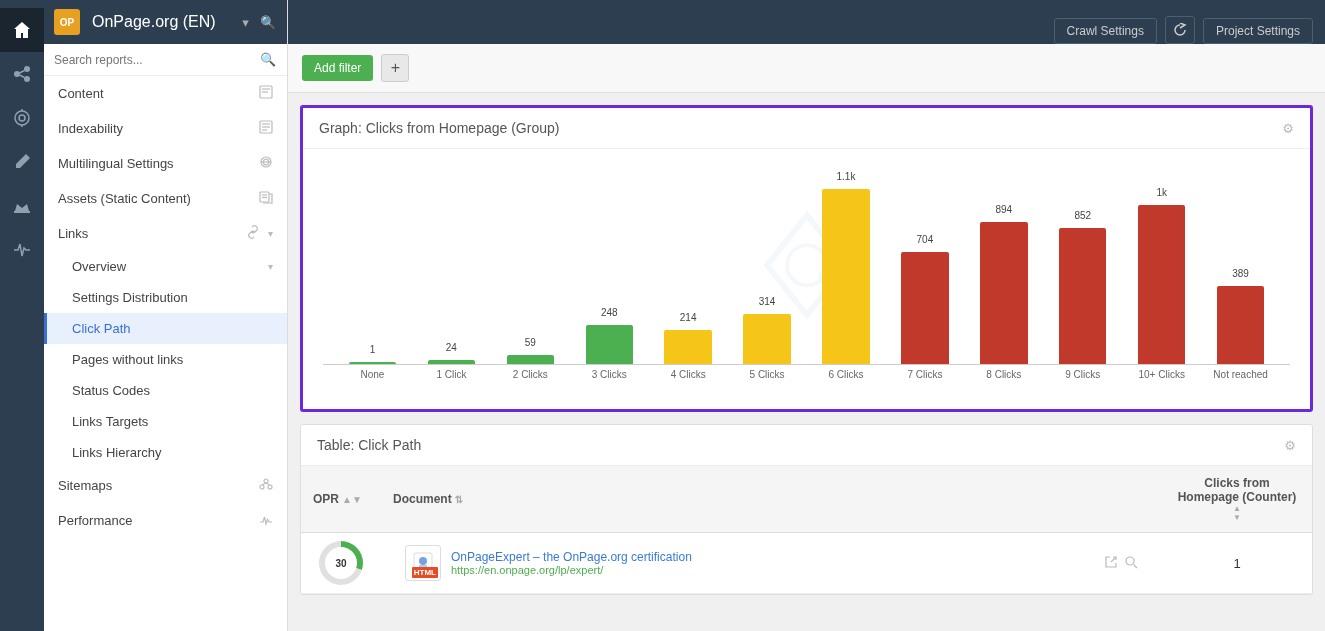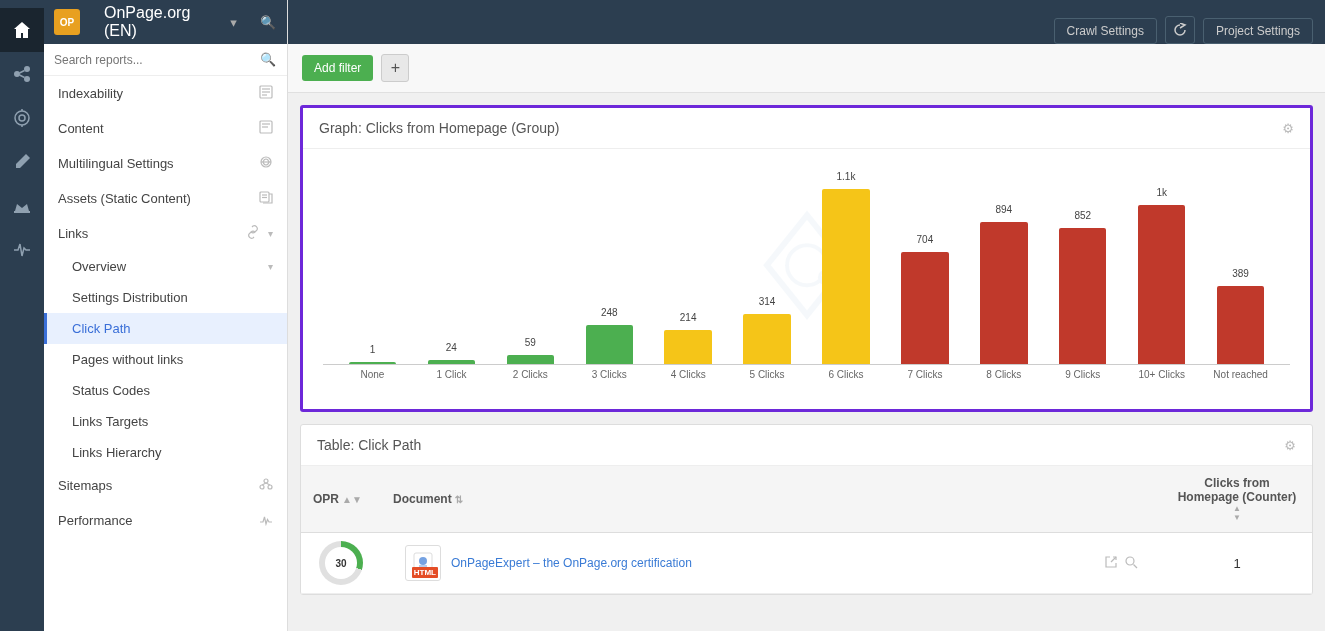--- a/index.html
+++ b/index.html
@@ -38,21 +38,21 @@
       flex-shrink: 0;
       height: 100%;
       overflow-y: auto;
     }
     .sidebar-header {
       background: #2c3e50;
       padding: 0 10px;
       height: 44px;
       display: flex;
       align-items: center;
-      gap: 24px;
+      gap: 12px;
       flex-shrink: 0;
     }
     .sidebar-project-name {
       color: #fff;
       font-size: 16px;
       font-weight: 500;
       flex: 1;
     }
     .sidebar-project-logo {
       width: 26px;
@@ -450,37 +450,37 @@
     <span class="sidebar-search-btn">🔍</span>
   </div>
 
   <div class="sidebar-search-bar">
     <input class="sidebar-search-input" type="text" placeholder="Search reports..." style="">
     <span class="sidebar-search-icon">🔍</span>
   </div>
 
   <div class="sidebar-section">
     <div class="sidebar-item">
+      <span class="sidebar-item-label">Content</span>
+      <span class="sidebar-item-icon">
+        <svg width="14" height="14" viewBox="0 0 14 14" fill="none" stroke="#bbb" stroke-width="1.2">
+            <rect x="1" y="1" width="12" height="12" rx="1"></rect>
+            <line x1="3" y1="4" x2="11" y2="4"></line>
+            <line x1="3" y1="7" x2="9" y2="7"></line>
+          </svg>
+      </span>
+    </div>
+    <div class="sidebar-item">
       <span class="sidebar-item-label">Indexability</span>
       <span class="sidebar-item-icon">
         <svg width="14" height="14" viewBox="0 0 14 14" fill="none" stroke="#bbb" stroke-width="1.2">
             <rect x="1" y="1" width="12" height="12" rx="1"></rect>
             <line x1="3" y1="4" x2="11" y2="4"></line>
             <line x1="3" y1="7" x2="11" y2="7"></line>
             <line x1="3" y1="10" x2="8" y2="10"></line>
-          </svg>
-      </span>
-    </div>
-    <div class="sidebar-item">
-      <span class="sidebar-item-label">Content</span>
-      <span class="sidebar-item-icon">
-        <svg width="14" height="14" viewBox="0 0 14 14" fill="none" stroke="#bbb" stroke-width="1.2">
-            <rect x="1" y="1" width="12" height="12" rx="1"></rect>
-            <line x1="3" y1="4" x2="11" y2="4"></line>
-            <line x1="3" y1="7" x2="9" y2="7"></line>
           </svg>
       </span>
     </div>
     <div class="sidebar-item">
       <span class="sidebar-item-label">Multilingual Settings</span>
       <span class="sidebar-item-icon">
         <svg width="14" height="14" viewBox="0 0 14 14" fill="none" stroke="#bbb" stroke-width="1.2">
             <circle cx="7" cy="7" r="5"></circle>
             <path d="M4 7 Q5 4 7 4 Q9 4 10 7 Q9 10 7 10 Q5 10 4 7"></path>
             <line x1="2" y1="7" x2="12" y2="7"></line>
@@ -703,20 +703,21 @@
           <div class="doc-icon-wrap">
             <svg width="20" height="22" viewBox="0 0 20 22" fill="none">
               <rect x="1" y="1" width="18" height="20" rx="2" fill="#fff" stroke="#ddd"></rect>
               <circle cx="10" cy="9" r="4" fill="#3a7bd5" opacity="0.7"></circle>
               <line x1="6" y1="14" x2="14" y2="14" stroke="#3a7bd5" stroke-width="1.5" opacity="0.5"></line>
             </svg>
             <span class="doc-icon-html">HTML</span>
           </div>
           <div class="doc-info">
             <div class="doc-title">OnPageExpert – the OnPage.org certification</div>
+            <div class="doc-url">https://en.onpage.org/lp/expert/</div>
           </div>
           <div class="doc-actions">
             <span style="cursor:pointer;">
               <svg width="14" height="14" viewBox="0 0 14 14" fill="none" stroke="#bbb" stroke-width="1.2">
                   <path d="M6 2H2v10h10V8"></path>
                   <polyline points="9 2 12 2 12 5"></polyline>
                   <line x1="7" y1="7" x2="12" y2="2"></line>
                 </svg>
             </span>
             <span style="cursor:pointer;">

